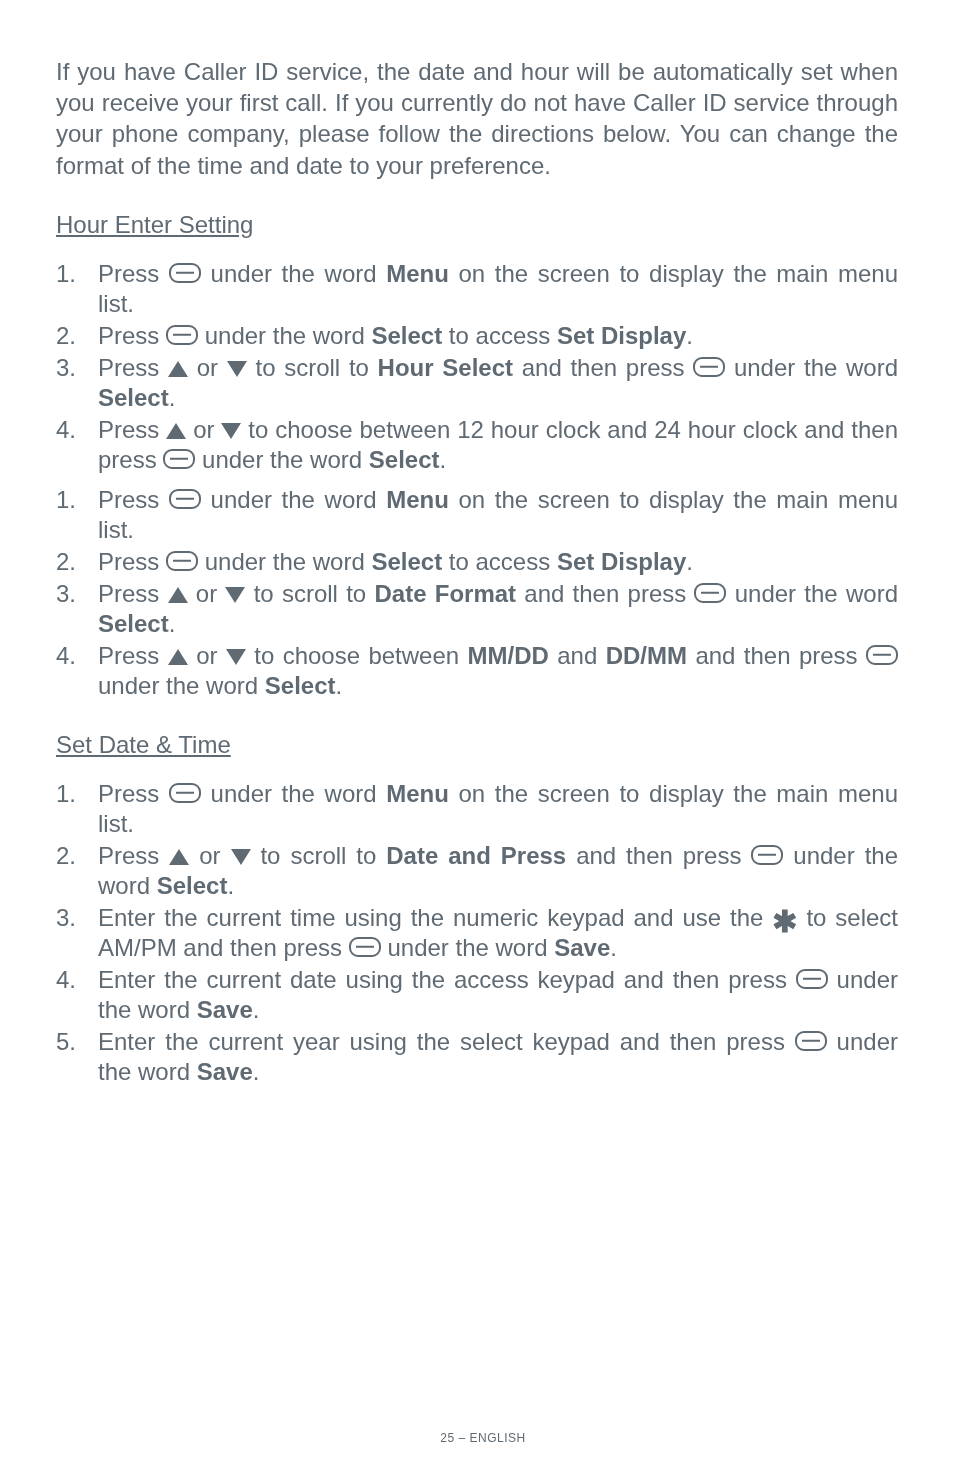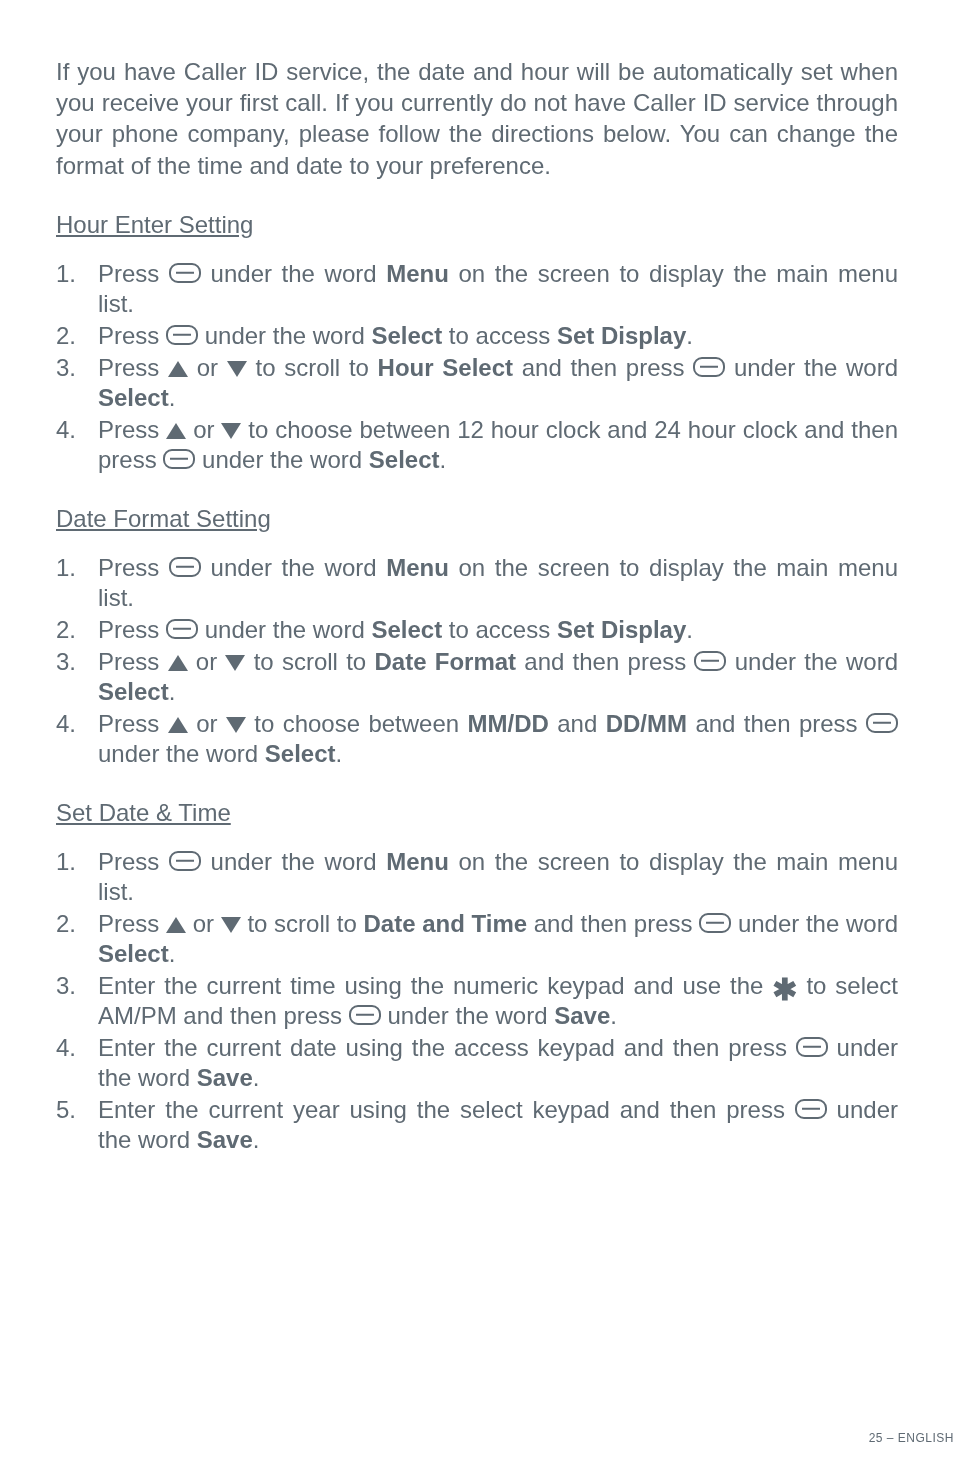--- a/index.html
+++ b/index.html
@@ -86,21 +86,21 @@
   .icon.star {
     font-size: 30px;
     line-height: 0;
     vertical-align: -6px;
     font-weight: 700;
   }
   .footer {
     position: absolute;
     left: 12px; right: 0;
     bottom: 30px;
-    text-align: right;
+    text-align: center;
     font-size: 12px;
     letter-spacing: 0.5px;
   }
 </style>
 </head>
 <body>
 
 <div class="page">
 
   <div class="intro">If you have Caller ID service, the date and hour will be automatically set when you receive your first call. If you currently do not have Caller ID service through your phone company, please follow the directions below.  You can change the format of the time and date to your preference.</div>
@@ -124,21 +124,20 @@
       <span>Press </span><span class="icon up"></span>
       <span>or </span><span class="icon down"></span>
       <span>to scroll to </span><span class="b">Hour Select</span><span> and then press </span><span class="icon softkey"></span><span> under the word </span><span class="b">Select</span><span>.</span>
     </li>
     <li>
       <span class="num">4.</span>
       <span>Press </span><span class="icon up"></span><span> or </span><span class="icon down"></span><span> to choose between 12 hour clock and 24 hour clock and then press </span><span class="icon softkey"></span><span> under the word </span><span class="b">Select</span><span>.</span>
     </li>
   </ol>
 
-  <div class="section-heading">Date Format Setting</div>
   <ol class="steps">
     <li>
       <span class="num">1.</span>
       <span>Press </span><span class="icon softkey"></span>
       <span>under the word </span><span class="b">Menu</span><span> on the screen to display the main menu list.</span>
     </li>
     <li>
       <span class="num">2.</span>
       <span>Press </span><span class="icon softkey"></span><span> under the word </span><span class="b">Select</span><span> to access </span><span class="b">Set Display</span><span>.</span>
     </li>
@@ -159,21 +158,21 @@
   <ol class="steps">
     <li>
       <span class="num">1.</span>
       <span>Press </span><span class="icon softkey"></span>
       <span>under the word </span><span class="b">Menu</span><span> on the screen to display the main menu list.</span>
     </li>
     <li>
       <span class="num">2.</span>
       <span>Press </span><span class="icon up"></span>
       <span>or </span><span class="icon down"></span>
-      <span>to scroll to </span><span class="b">Date and Time</span><span> and then press </span><span class="icon softkey"></span><span> under the word </span><span class="b">Select</span><span>.</span>
+      <span>to scroll to </span><span class="b">Date and Press</span><span> and then press </span><span class="icon softkey"></span><span> under the word </span><span class="b">Select</span><span>.</span>
     </li>
     <li>
       <span class="num">3.</span>
       <span>Enter the current time using the numeric keypad and use the </span><span class="icon star">✱</span><span> to select AM/PM and then press </span><span class="icon softkey"></span><span> under the word </span><span class="b">Save</span><span>.</span>
     </li>
     <li>
       <span class="num">4.</span>
       <span>Enter the current date using the access keypad and then press </span><span class="icon softkey"></span><span> under the word </span><span class="b">Save</span><span>.</span>
     </li>
     <li>

